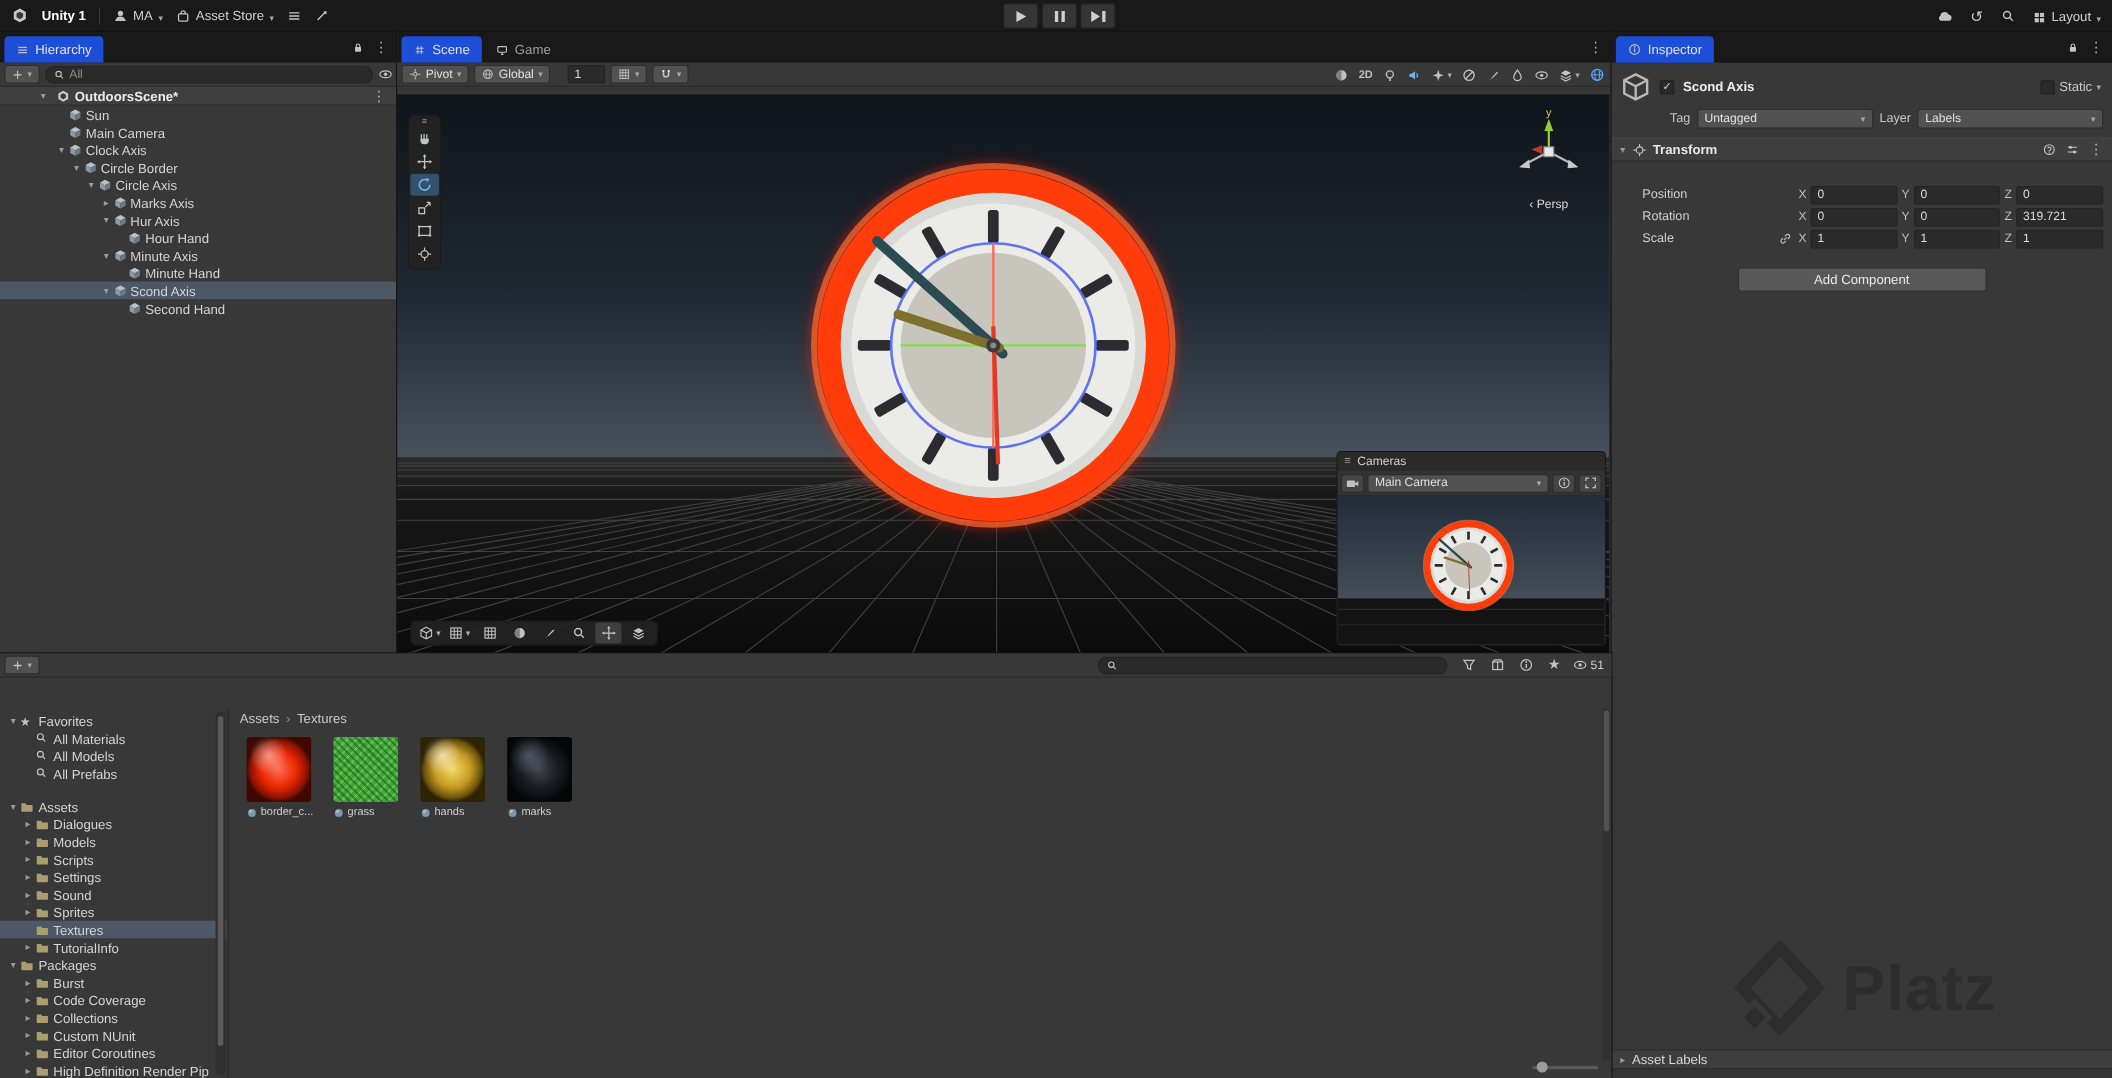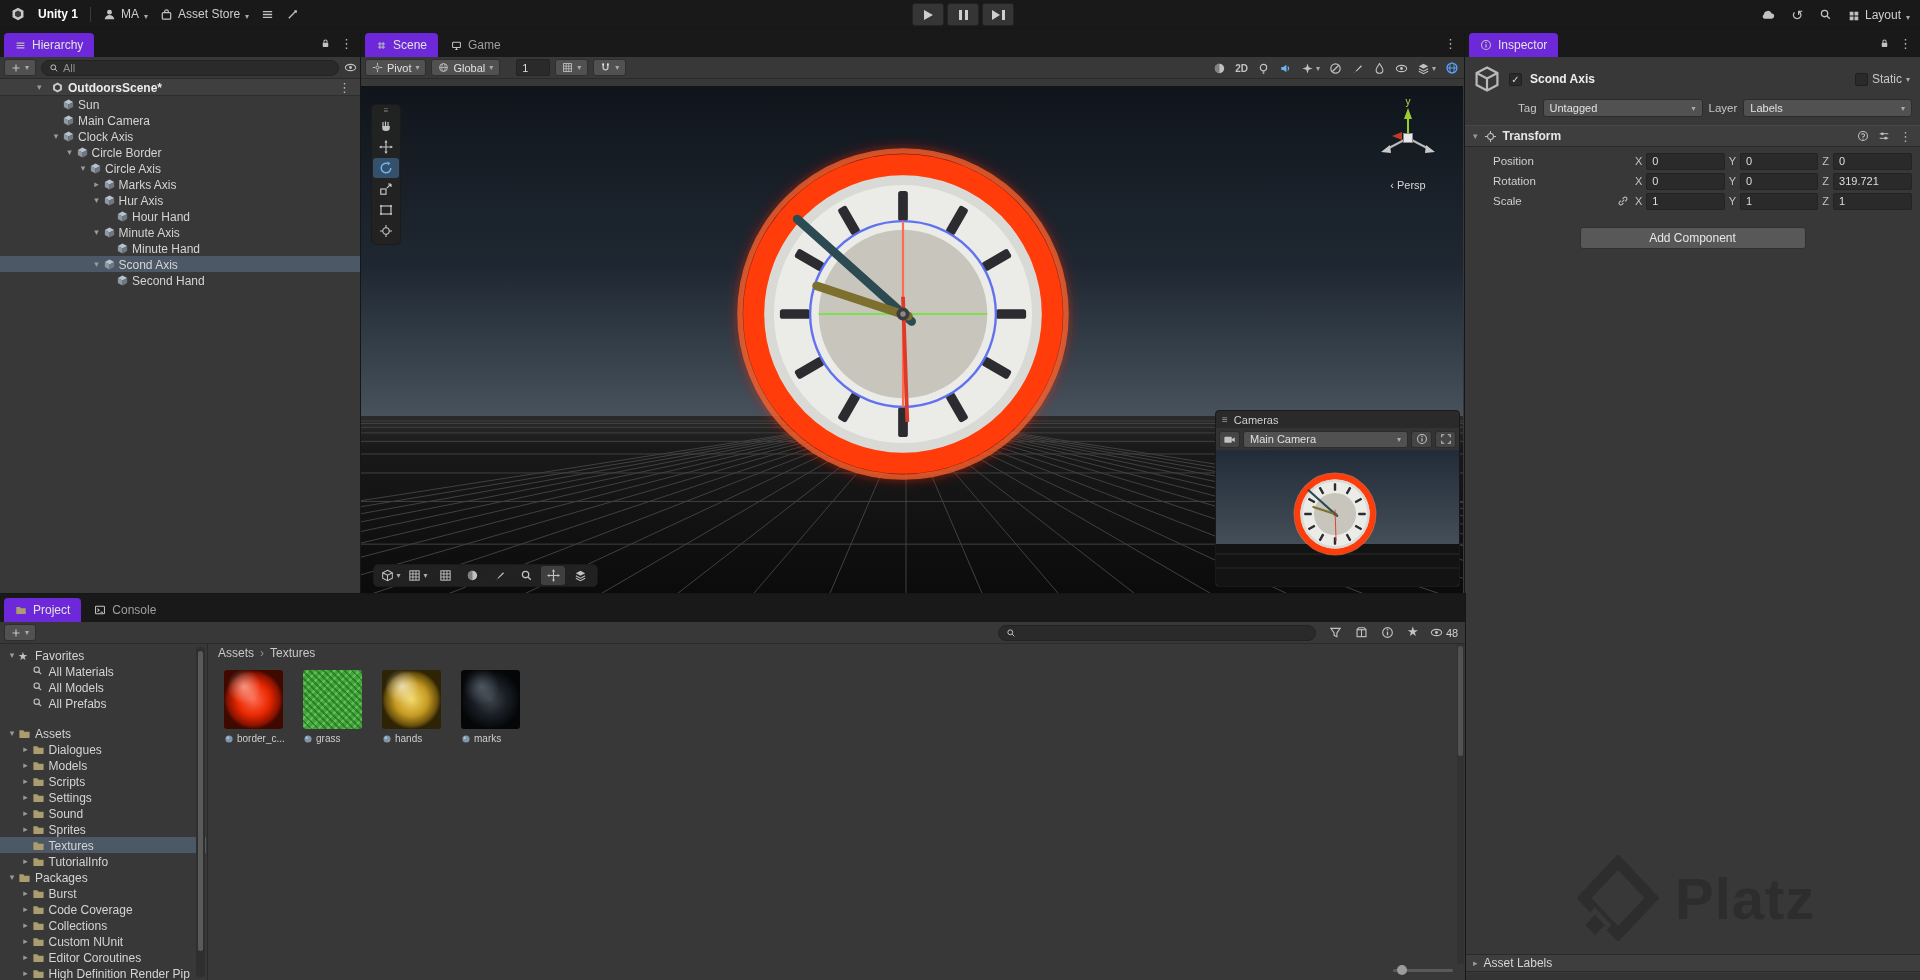--- a/index.html
+++ b/index.html
@@ -23,21 +23,21 @@
 .tb-right{position:absolute;right:10px;top:0;height:29px;display:flex;align-items:center;gap:16px}
 .glyph{color:#c2c2c2;font-size:14px;line-height:1}
 
 .panel{position:absolute;background:#383838;outline:1px solid #161616}
 #hierarchy{left:0;top:29px;width:361px;height:565px}
 #scenep{left:361px;top:29px;width:1104px;height:565px}
 #inspector{left:1465px;top:29px;width:455px;height:951px}
 #projectp{left:0;top:594px;width:1465px;height:386px}
 .tabbar{height:28px;background:#191919;display:flex;align-items:flex-end;gap:2px;padding:4px 4px 0 4px;position:relative}
 .tab{height:24px;display:flex;align-items:center;gap:6px;padding:0 11px;border-radius:4px 4px 0 0;color:#9f9f9f;white-space:nowrap}
-.tab.active{background:#6d28d9;color:#e2e2e2}
+.tab.active{background:#1d4ed8;color:#e2e2e2}
 .tab-right{position:absolute;right:8px;top:0;height:28px;display:flex;align-items:center;gap:9px}
 .dots{color:#b5b5b5;font-size:13px}
 .ptool{height:22px;background:#383838;border-bottom:1px solid #2b2b2b;display:flex;align-items:center;padding:0 4px;gap:5px;position:relative}
 .btn{background:#515151;border:1px solid #2e2e2e;border-radius:3px;height:17px;display:flex;align-items:center;gap:4px;padding:0 6px;color:#e0e0e0;font-size:11px}
 .searchbox{height:16px;background:#2a2a2a;border:1px solid #232323;border-radius:8px;display:flex;align-items:center;gap:4px;padding:0 7px;color:#8e8e8e;flex:1}
 .searchbox input{background:transparent;border:none;outline:none;color:#d0d0d0;font-size:11px;width:100%;font-family:inherit}
 .searchbox input::placeholder{color:#8e8e8e}
 
 .hrow{height:16px;position:relative;color:#d4d4d4;font-size:12px}
 .hrow.sel{background:#4c5866}
@@ -929,21 +929,21 @@
       <span>
           <svg width="12" height="12" viewBox="0 0 14 14">
             <path d="M2 4.5h10M2 9.5h10" stroke="#c2c2c2" stroke-width="1.2"></path>
             <circle cx="5" cy="4.5" r="1.6" fill="#c2c2c2"></circle>
             <circle cx="9" cy="9.5" r="1.6" fill="#c2c2c2"></circle>
           </svg>
         </span>
       <span class="dots">⋮</span>
     </span>
   </div>
-  <div id="transform-rows" style="margin-top:4px">
+  <div id="transform-rows" style="margin-top:20px">
       <div class="trow2">
         <span class="tlabel">Position</span>
         <span class="linkic"></span>
         <span class="axgrp">
           <span class="axl">X</span>
           <span class="field">0</span>
         </span>
         <span class="axgrp">
           <span class="axl">Y</span>
           <span class="field">0</span>
@@ -1002,39 +1002,20 @@
   </div>
 
   <div class="alabels-bar">
     <span class="arr">▸</span>
     <span>Asset Labels</span>
   </div>
   <div class="insp-foot"></div>
 </div>
 
 <div id="projectp" class="panel">
-  <div class="tabbar">
-    <div class="tab active">
-      <span>
-          <svg width="12" height="12" viewBox="0 0 14 14">
-            <path d="M1.5 3.5h4.2l1.2 1.6h5.6V11a.8.8 0 0 1-.8.8H2.3a.8.8 0 0 1-.8-.8z" fill="#ab9d6d"></path>
-          </svg>
-        </span>
-      <span>Project</span>
-    </div>
-    <div class="tab">
-      <span>
-          <svg width="12" height="12" viewBox="0 0 14 14">
-            <rect x="1.8" y="2.5" width="10.4" height="9" rx="1" fill="none" stroke="#c2c2c2" stroke-width="1.2"></rect>
-            <path d="m4 5.5 2 1.8L4 9M7.5 9.5h3" stroke="#c2c2c2" stroke-width="1.2" fill="none"></path>
-          </svg>
-        </span>
-      <span>Console</span>
-    </div>
-  </div>
   <div class="ptool">
     <div class="btn">
         <span>
           <svg width="10" height="10" viewBox="0 0 14 14">
             <path d="M7 2v10M2 7h10" stroke="#c2c2c2" stroke-width="1.6"></path>
           </svg>
         </span>
         <span class="caret">▾</span>
       </div>
     <div class="searchbox abs" style="left:998px;top:3px;width:318px">
@@ -1065,21 +1046,21 @@
         </svg>
       </span>
     <span class="abs glyph" style="left:1407px;top:3px;font-size:13px">★</span>
     <span class="pt-count abs" style="left:1430px;top:4px">
       <span>
           <svg width="13" height="13" viewBox="0 0 14 14">
             <ellipse cx="7" cy="7" rx="5.5" ry="3.4" fill="none" stroke="#c2c2c2" stroke-width="1.2"></ellipse>
             <circle cx="7" cy="7" r="1.6" fill="#c2c2c2"></circle>
           </svg>
         </span>
-      <span>48</span>
+      <span>51</span>
     </span>
   </div>
 
   <div class="proj-tree">
       <div id="proj-list" style="padding-top: 3px;">
         <div class="hrow">
           <span class="arr" style="left:7px">▾</span>
           <span class="ic" style="left:18px"><span class="glyph" style="font-size:11px">★</span></span>
           <span class="lb" style="left:35px">Favorites</span>
         </div>

